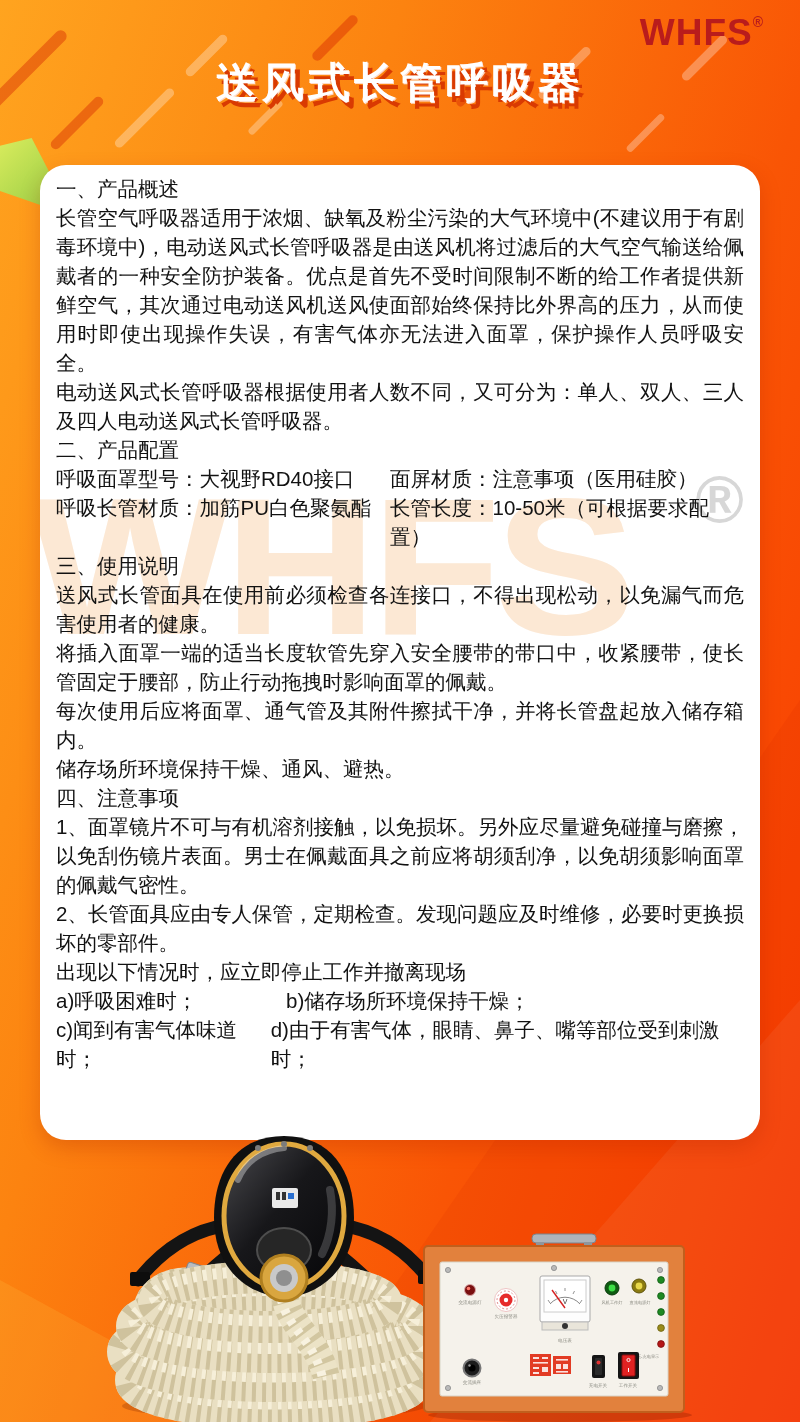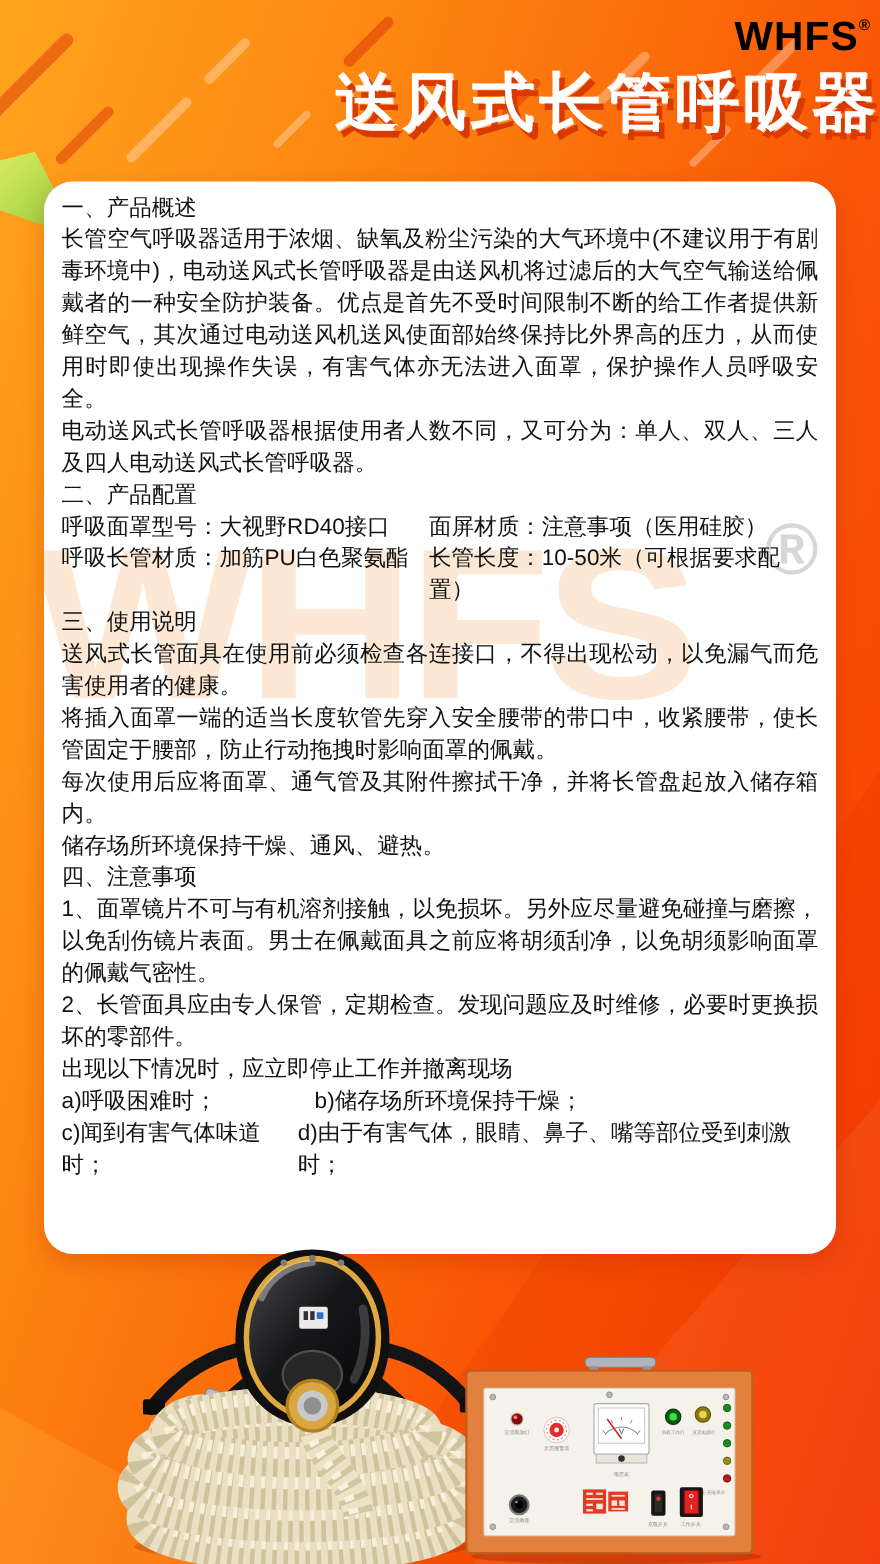--- a/index.html
+++ b/index.html
@@ -11,27 +11,27 @@
   .streak{position:absolute;border-radius:99px;transform:rotate(45deg);}
   .streak.white{background:rgba(255,255,255,.30);}
   .streak.red{background:rgba(210,30,0,.40);}
   .facet{position:absolute;pointer-events:none;}
   .lime-wedge{
     position:absolute;left:0;top:138px;width:72px;height:78px;
     clip-path:polygon(0 10%,44% 0,100% 100%,0 68%);
     background:linear-gradient(135deg,#d9ec5d,#8cc63f);
   }
   .logo{
-    position:absolute;top:14px;right:8px;color:#000000;
+    position:absolute;top:14px;right:36px;color:#b91c1c;
     font-size:37px;font-weight:800;letter-spacing:1px;line-height:1;
   }
   .logo .reg{font-size:14px;vertical-align:18px;font-weight:700;}
   .poster-title{
-    position:absolute;top:56px;left:0;width:100%;text-align:right;
-    font-size:58px;font-weight:900;color:#fff;letter-spacing:4px;line-height:1.3;
+    position:absolute;top:56px;left:0;width:100%;text-align:center;
+    font-size:42px;font-weight:900;color:#fff;letter-spacing:4px;line-height:1.3;
     text-shadow:5px 6px 0 #d93a02, 1px 1px 0 #ffd9c8;
     white-space:nowrap;
   }
   .card{
     position:absolute;left:40px;top:165px;width:720px;height:975px;
     background:#fff;border-radius:26px;box-sizing:border-box;
     padding:9px 16px;overflow:hidden;
     box-shadow:0 8px 20px rgba(170,30,0,.25);
   }
   .watermark{

